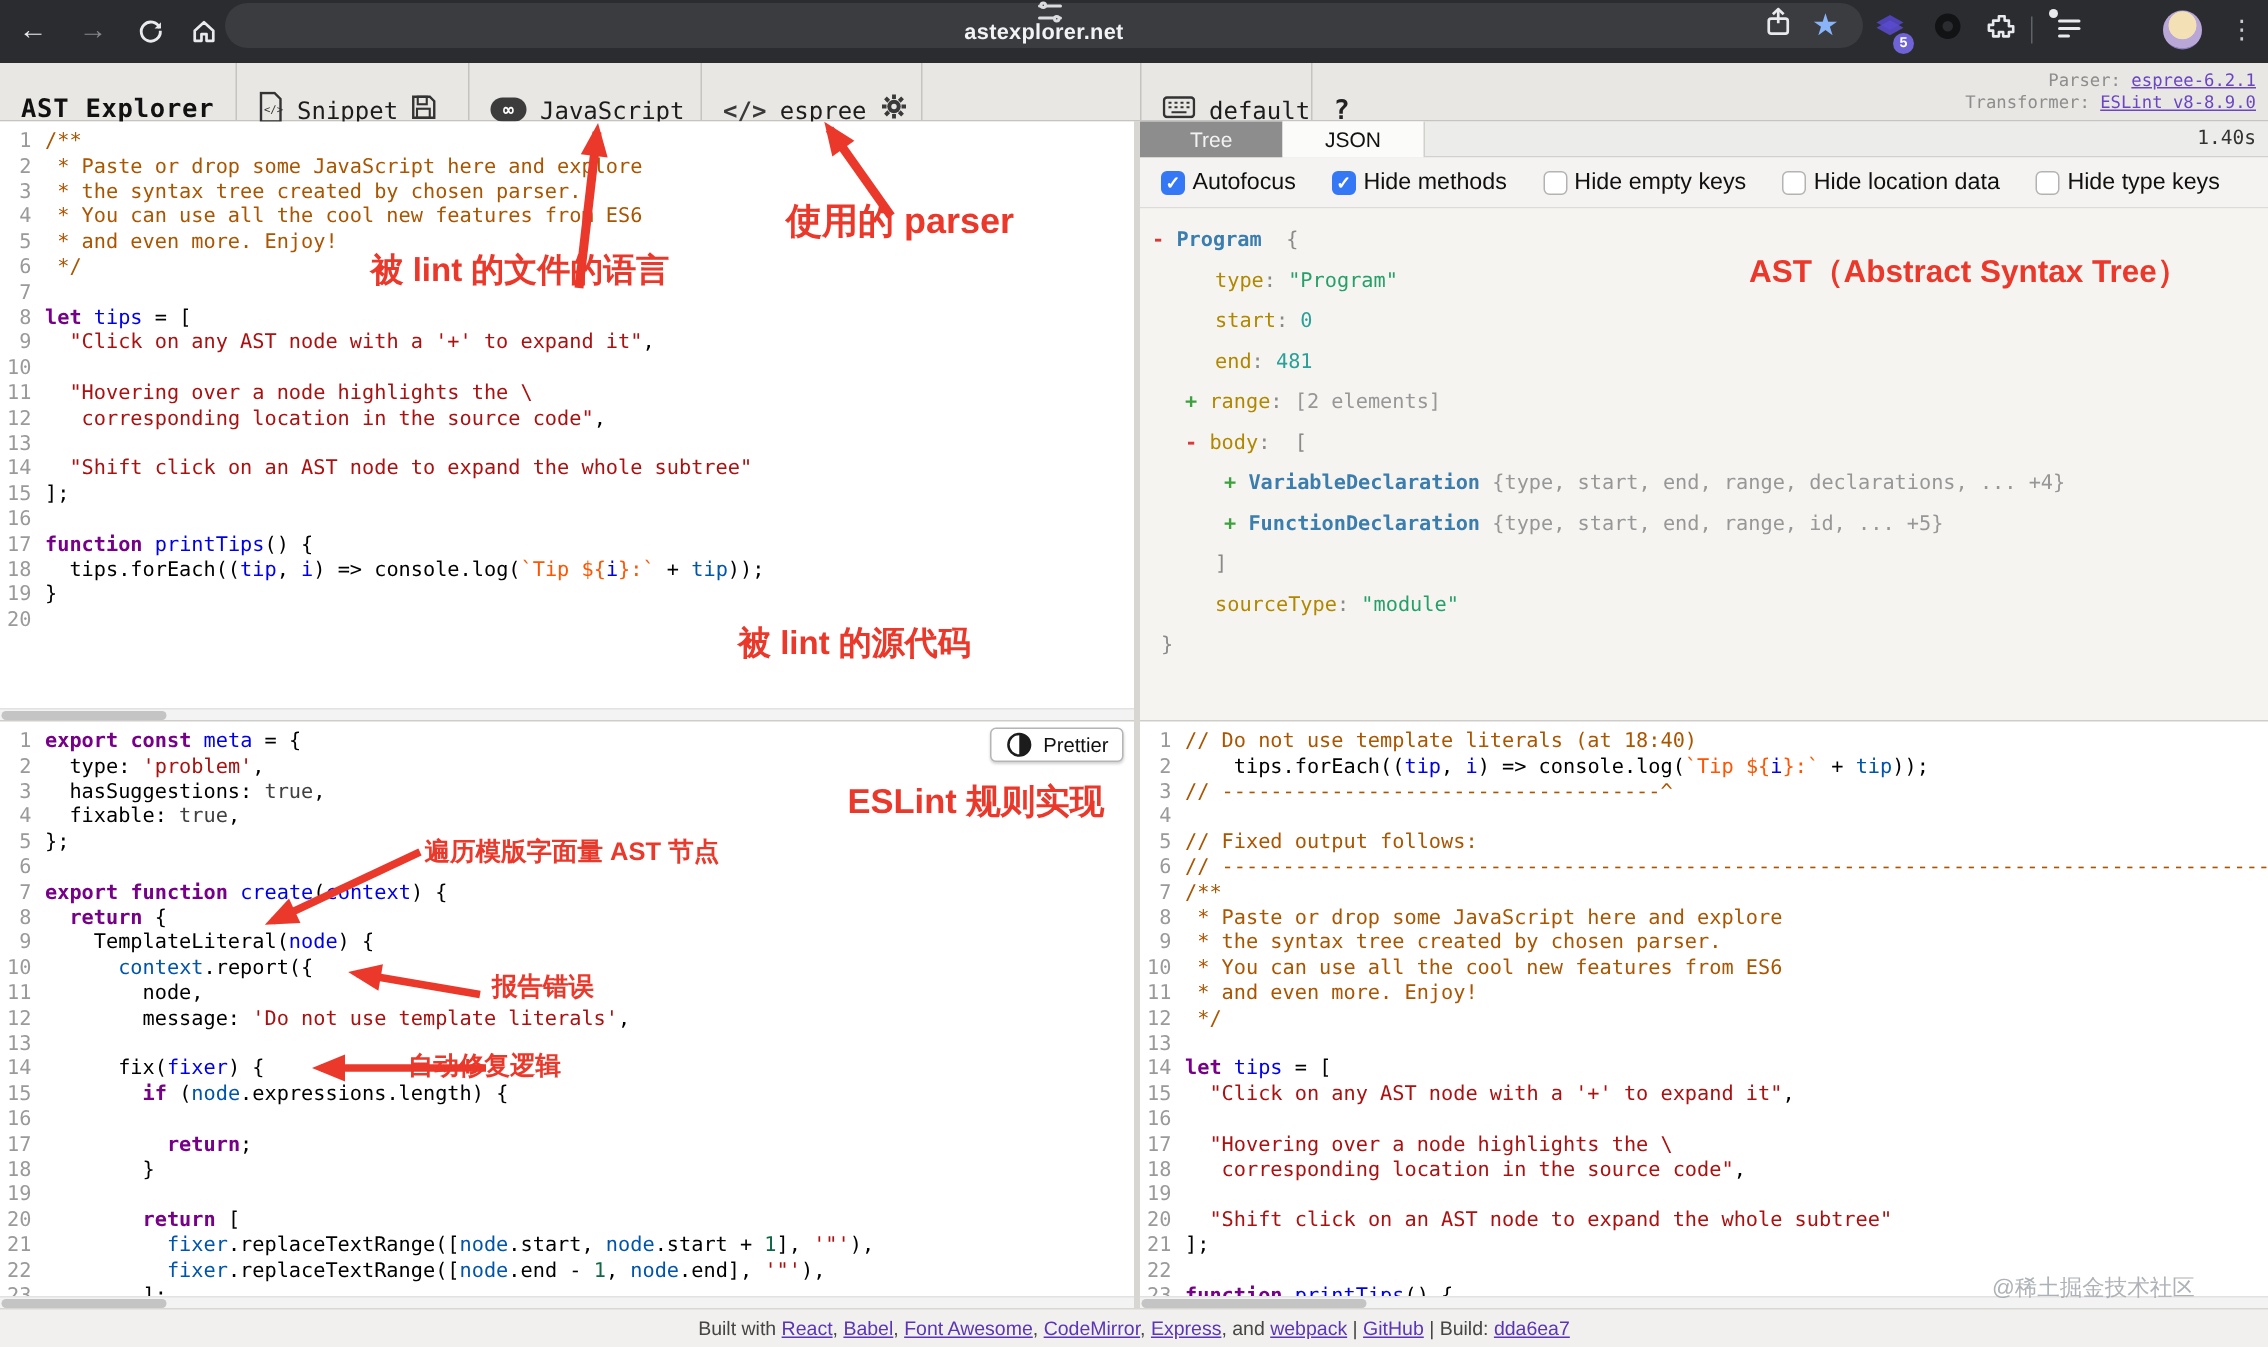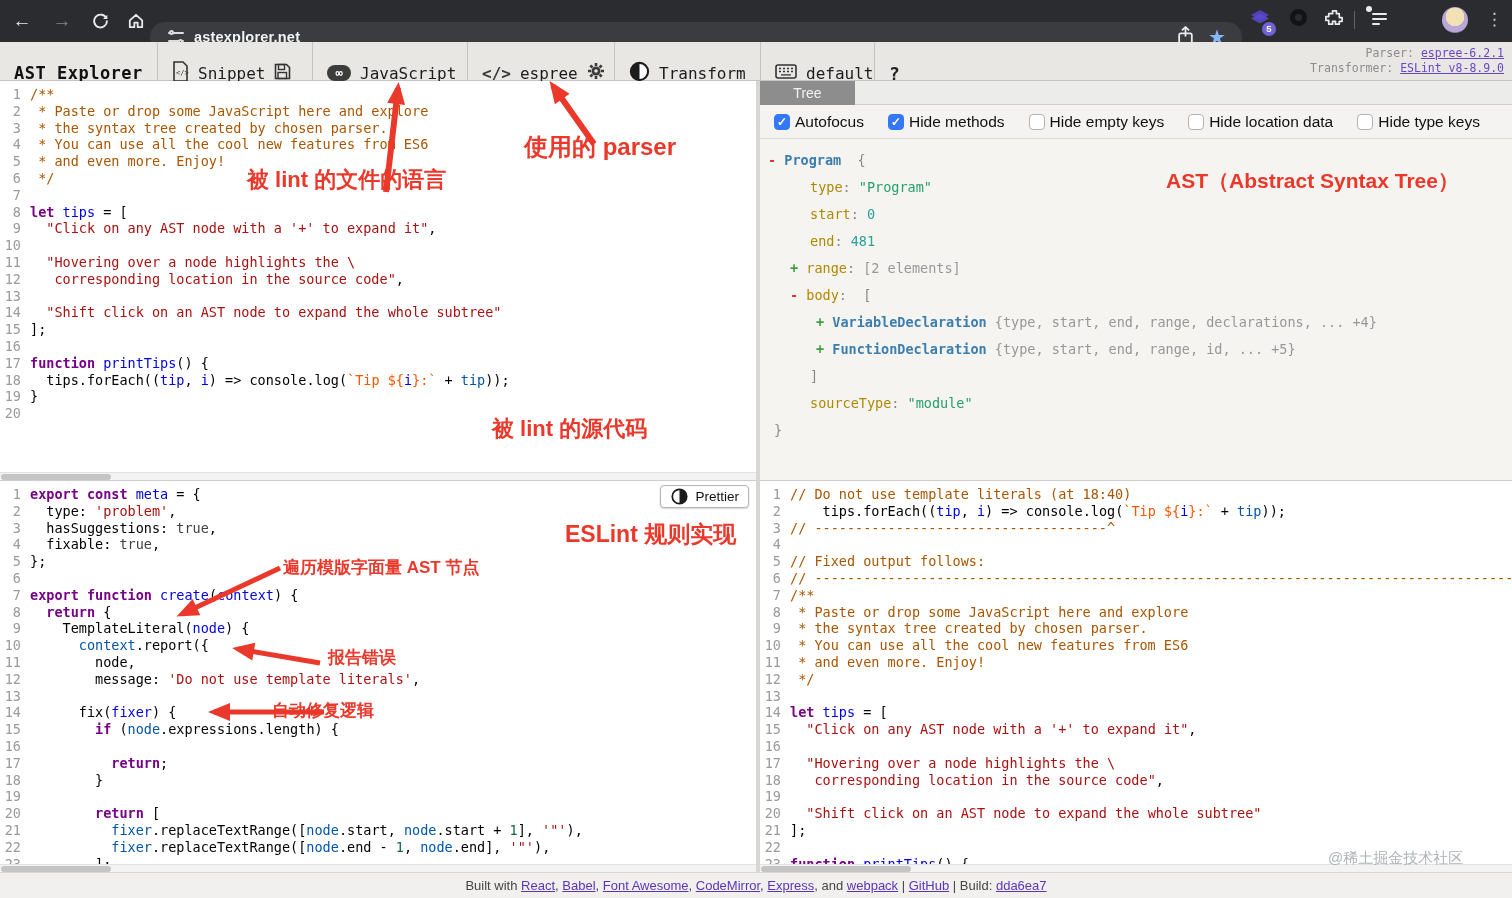--- a/index.html
+++ b/index.html
@@ -4,22 +4,22 @@
 <style>
   * { margin:0; padding:0; box-sizing:border-box; }
   html,body { width:1512px; height:898px; overflow:hidden; background:#fff;
               font-family:"Liberation Sans", sans-serif; }
 
   
   #chrome { position:absolute; left:0; top:0; width:1512px; height:42px; background:#2b2c2f; }
   .navbtn { position:absolute; top:8px; width:28px; height:26px; color:#e8eaed; font-size:19px;
             text-align:center; line-height:26px; cursor:pointer; }
   .navbtn.dim { color:#84878c; }
-  #urlpill { position:absolute; left:150px; top:22px; width:1092px; height:30px; border-radius:16px;
-             background:#3b3c40; display:flex; align-items:center; }
+  #urlpill { position:absolute; left:150px; top:2px; width:1092px; height:30px; border-radius:16px;
+             background:#3b3c40; display:flex; align-items:center;flex-direction:column; }
   #urltext { color:#f1f3f4; font-size:14.5px; font-weight:bold; letter-spacing:.2px; }
   .tune { display:inline-block; width:16px; height:12px; margin:0 10px 0 18px; position:relative; }
   .tune i { position:absolute; left:0; right:0; height:2px; background:#dadce0; border-radius:1px; }
   .tune i.t1{ top:1px; } .tune i.t2{ bottom:1px; }
   .tune b { position:absolute; width:5px; height:5px; border-radius:50%; background:#3b3c40;
             border:2px solid #dadce0; }
   .tune b.k1 { left:1px; top:-1px; } .tune b.k2 { right:1px; bottom:-1px; }
   .pillicons { position:absolute; right:16px; top:2px; display:flex; gap:14px; align-items:center; }
   .exticon { position:absolute; top:7px; }
   #extbadge { position:absolute; left:14px; top:15px; min-width:14px; height:14px; border-radius:8px;
@@ -53,21 +53,21 @@
                 line-height:15px; color:#8d8d8d; }
   #parserinfo .plink { color:#6a46c4; text-decoration:underline; cursor:pointer; }
   .icondark { color:#3a3a3a; }
   .cloudic { display:inline-flex; width:24px; height:16px; background:#3c3c3c; border-radius:8px;
              color:#fff; font-size:12px; align-items:center; justify-content:center; font-weight:bold; }
 
   
   #topleft  { position:absolute; left:0; top:81px; width:756px; height:399px; background:#fff; overflow:hidden; }
   #dividerv { position:absolute; left:756px; top:81px; width:4px; height:791px; background:#d8d6d3; cursor:col-resize; }
   #tabrow   { position:absolute; left:760px; top:81px; width:752px; height:24px; background:#ececeb;
-              border-bottom:1px solid #d2d0cd; display:flex;flex-direction:column; }
+              border-bottom:1px solid #d2d0cd; display:flex; }
   .tab { width:95px; height:24px; text-align:center; line-height:24px; font-size:14px; cursor:pointer; }
   .tab.active { background:#8d8d8d; color:#f2f2f2; }
   .tab.idle   { background:#fbfbfa; color:#111; border-right:1px solid #d2d0cd; }
   #parsetime { margin-left:auto; font-family:"DejaVu Sans Mono", monospace; font-size:13px;
                color:#333; line-height:24px; padding-right:8px; }
   #checkrow { position:absolute; left:760px; top:105px; width:752px; height:34px; background:#f4f3f1;
               border-bottom:1px solid #dddbd8; display:flex; align-items:center; padding-left:14px; gap:24px; }
   .check { display:flex; align-items:center; gap:5px; font-size:15.5px; color:#101010; cursor:pointer; }
   .box { width:16px; height:16px; border-radius:4px; background:#fff; border:1px solid #b3b3b3;
          color:#fff; font-size:12px; font-weight:bold; text-align:center; line-height:15px; }
@@ -215,29 +215,20 @@
             <circle cx="9" cy="9" r="4.5"></circle>
             <g stroke="#3a3a3a" stroke-width="2.6">
               <path d="M9 1v3M9 14v3M1 9h3M14 9h3M3.3 3.3l2.2 2.2M12.5 12.5l2.2 2.2M3.3 14.7l2.2-2.2M12.5 5.5l2.2-2.2"></path>
             </g>
             <circle cx="9" cy="9" r="1.8" fill="#e9e7e4"></circle>
           </g>
         </svg>
     </span>
   </div>
   <div class="sep" style="left:614px"></div>
-  <div class="grp" style="left:615px">
-    <span class="toggleicon">
-      <svg width="21" height="21" viewBox="0 0 20 20">
-          <circle cx="10" cy="10" r="8.2" fill="#fff" stroke="#1c1c1c" stroke-width="2"></circle>
-          <path d="M10 1.8a8.2 8.2 0 0 0 0 16.4z" fill="#1c1c1c"></path>
-        </svg>
-    </span>
-    <span class="tbtxt">Transform</span>
-  </div>
   <div class="sep" style="left:760px"></div>
   <div class="grp" style="left:761px">
     <span>
       <svg width="22" height="15" viewBox="0 0 22 15">
           <rect x="1" y="1" width="20" height="13" rx="2" fill="none" stroke="#333" stroke-width="1.6"></rect>
           <path d="M4 4.5h2M8 4.5h2M12 4.5h2M16 4.5h2M4 7.5h2M8 7.5h2M12 7.5h2M16 7.5h2M6 10.8h10" stroke="#333" stroke-width="1.3"></path>
         </svg>
     </span>
     <span class="tbtxt">default</span>
   </div>

